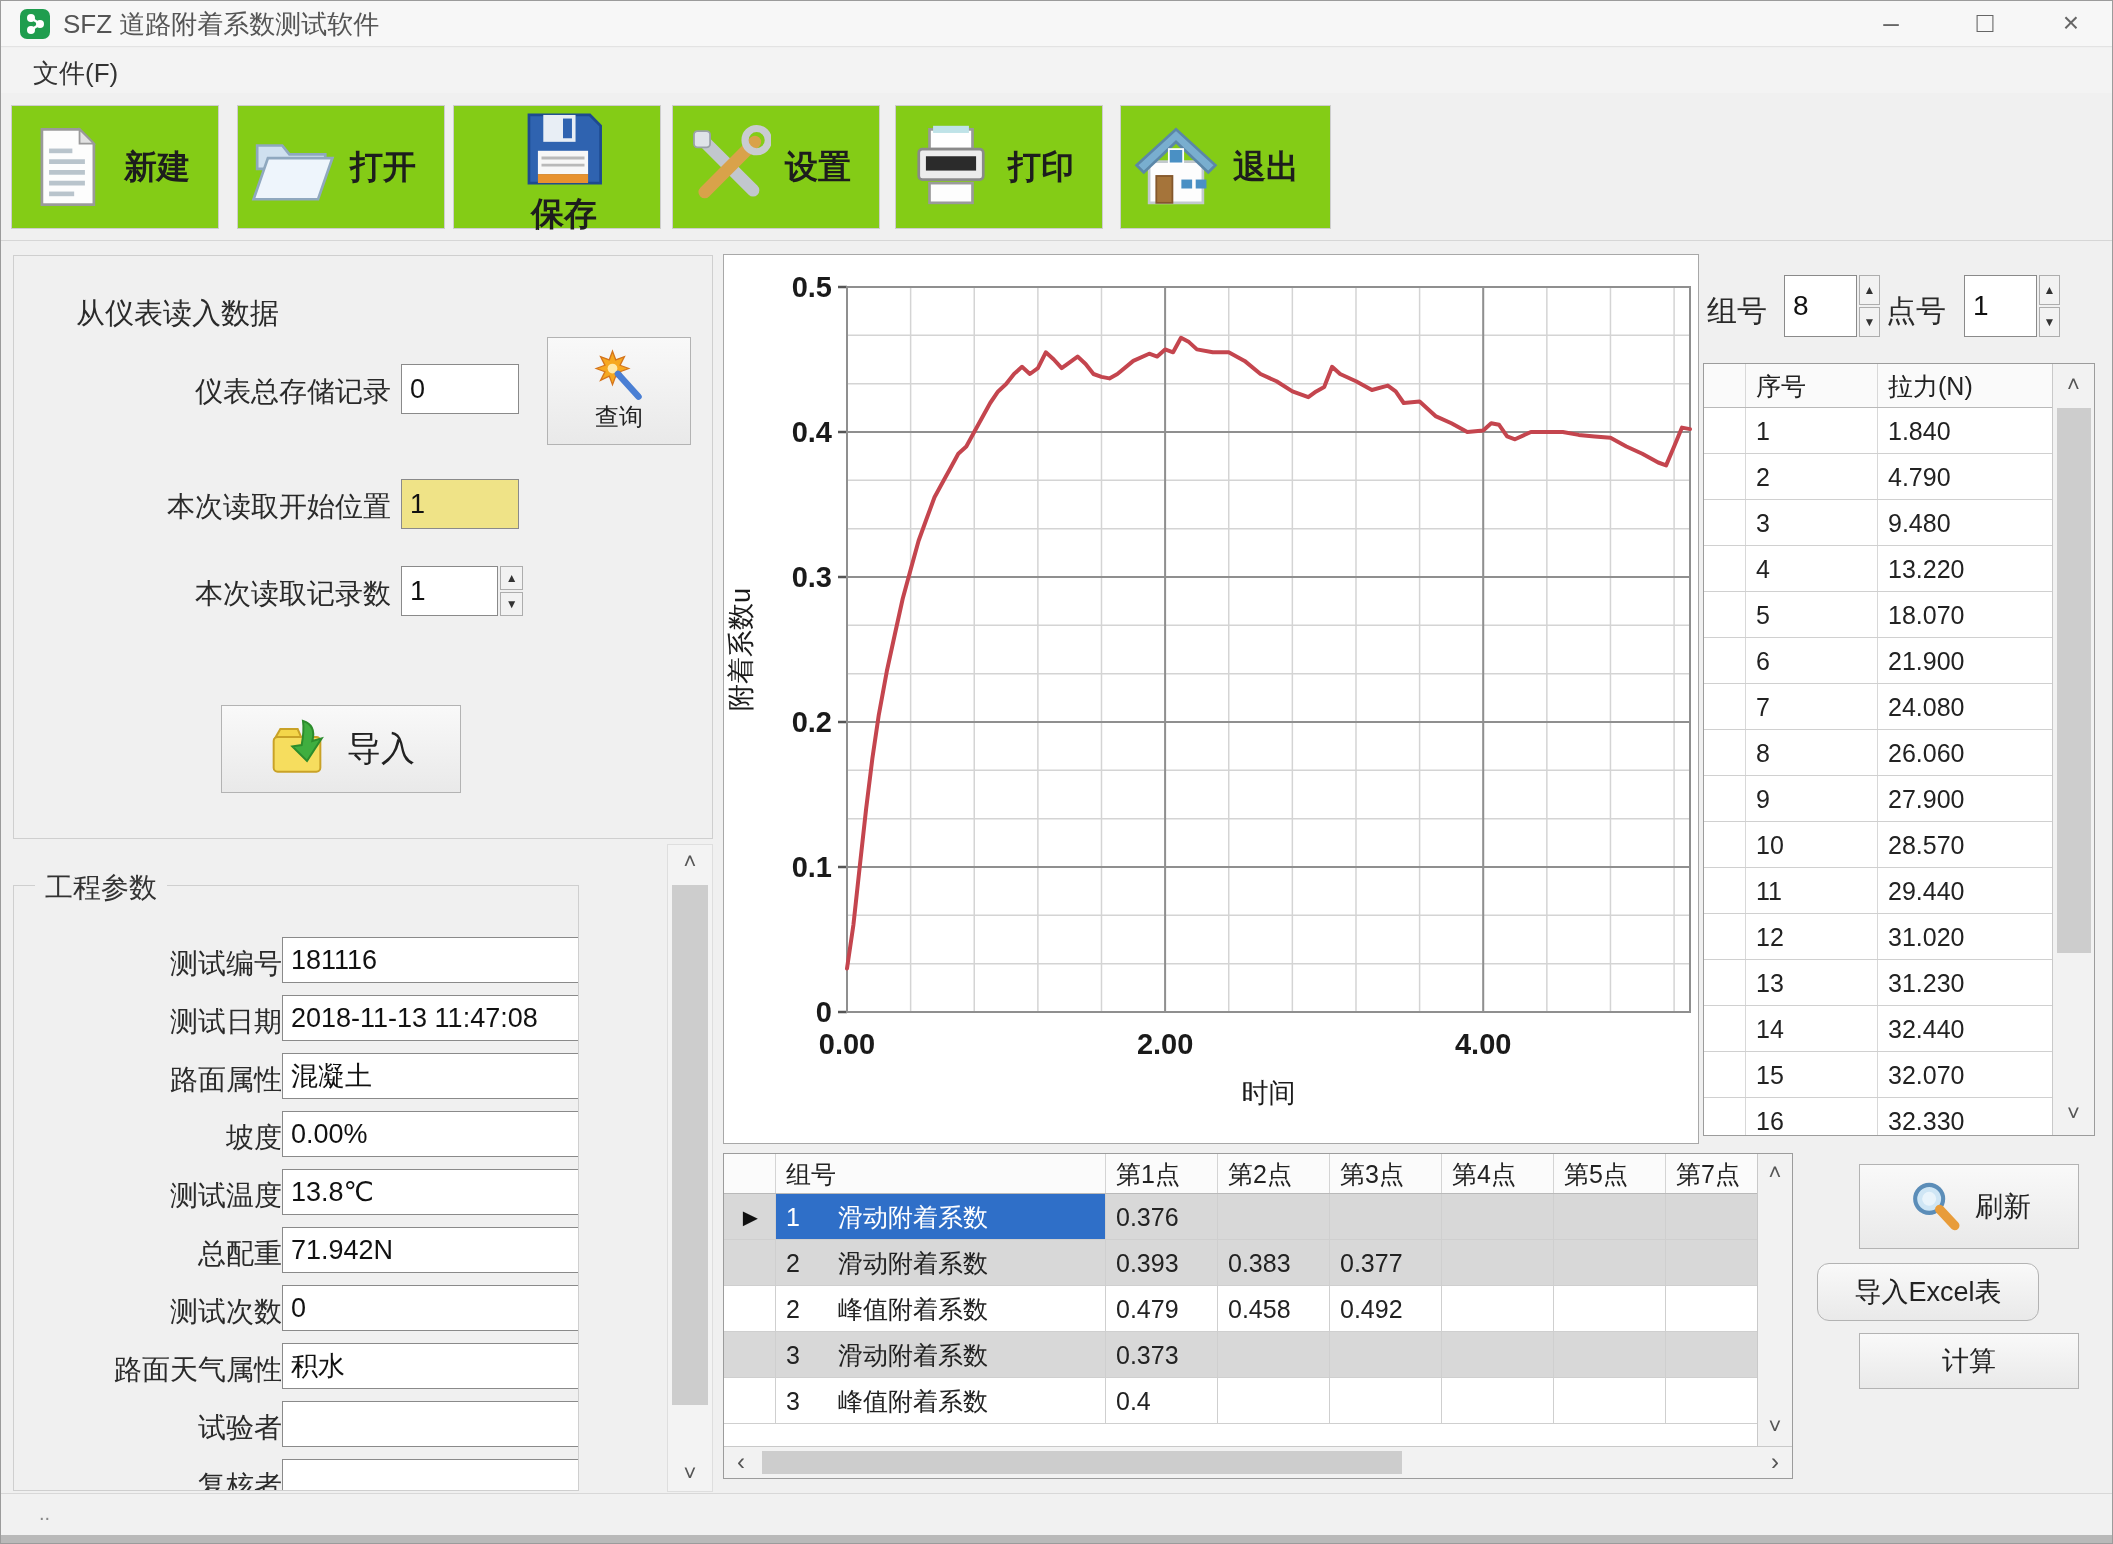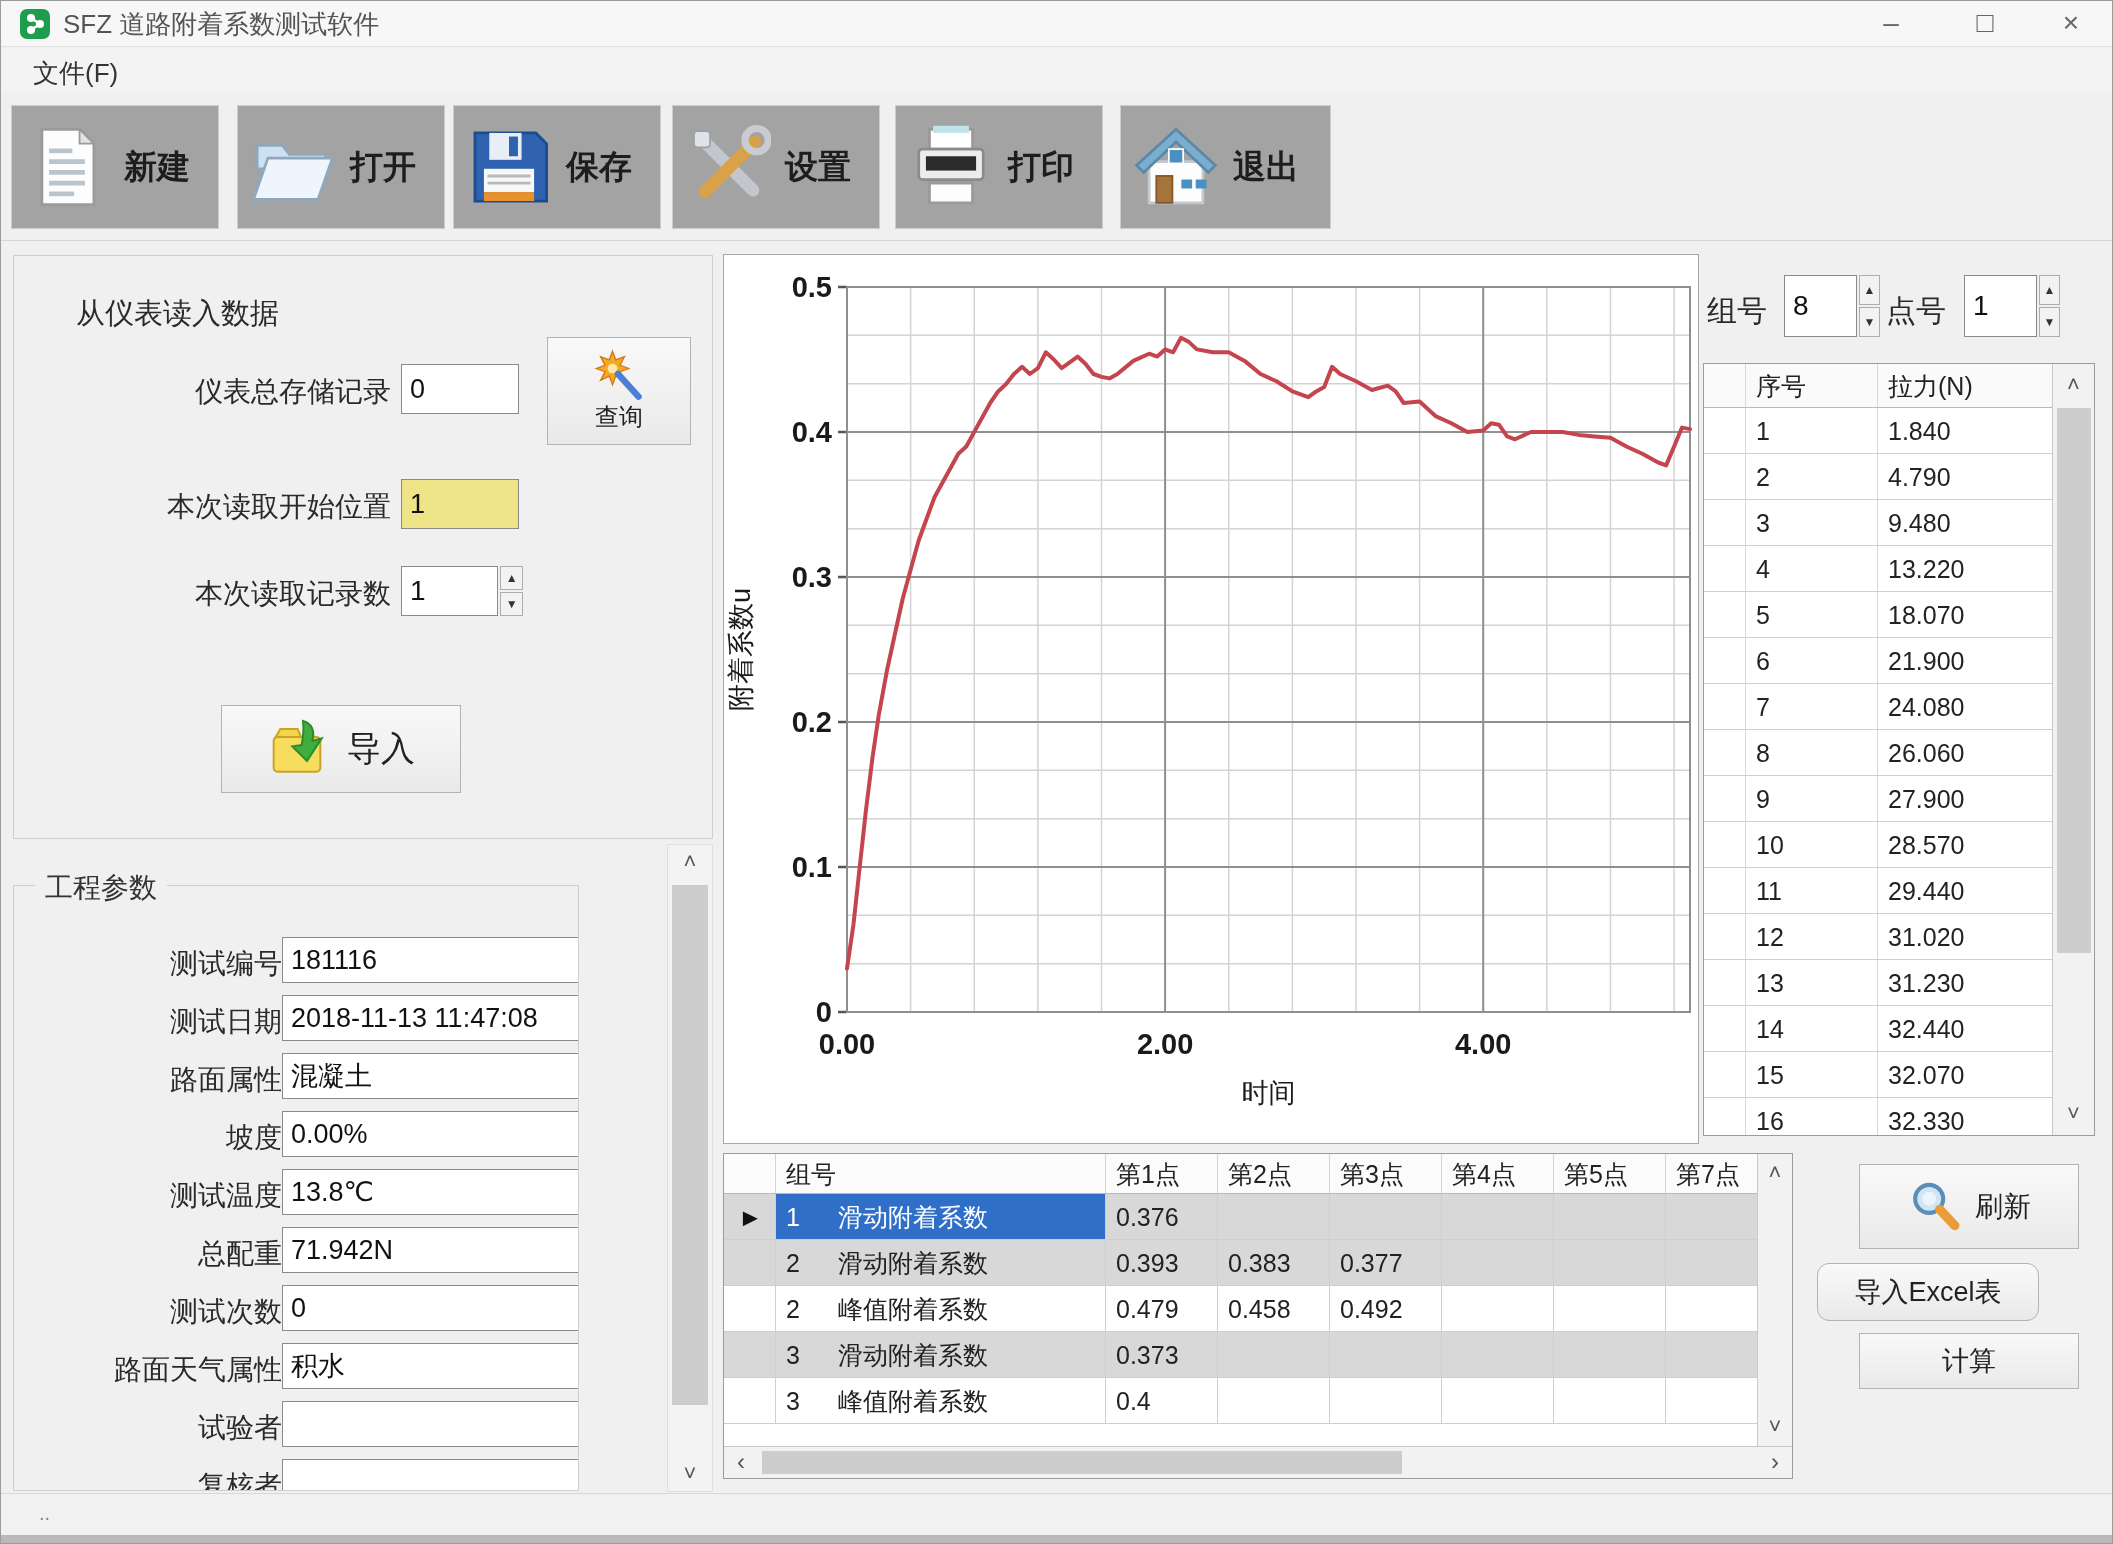--- a/index.html
+++ b/index.html
@@ -13,21 +13,21 @@
   
   .titlebar{position:absolute;left:0;top:0;width:100%;height:46px;background:#f7f7f7;border-bottom:1px solid #e3e3e3;}
   .app-icon{position:absolute;left:18px;top:7px;width:32px;height:32px;}
   .win-title{position:absolute;left:62px;top:0;height:46px;line-height:46px;font-size:26px;color:#555;}
   .winbtn{position:absolute;top:0;width:62px;height:46px;line-height:44px;text-align:center;font-size:28px;color:#666;cursor:default;}
   
   .menubar{position:absolute;left:0;top:47px;width:100%;height:45px;background:#f3f3f3;}
   .menu-item{position:absolute;left:18px;top:6px;padding:2px 14px;font-size:26px;color:#333;}
   
   .toolbar{position:absolute;left:0;top:92px;width:100%;height:148px;background:#f0f0f0;border-bottom:1px solid #d6d6d6;}
-  .tbtn{position:absolute;top:12px;height:124px;width:208px;background:#a3a3a3;border:1px solid #cdcdcd;display:flex;align-items:center;}
+  .tbtn{position:absolute;top:12px;height:124px;width:208px;background:#84cc16;border:1px solid #cdcdcd;display:flex;align-items:center;}
   .tbtn .ticon{width:86px;height:86px;margin-left:12px;flex:0 0 auto;}
   .tbtn .tlabel{font-size:33px;font-weight:600;color:#1d1d1d;margin-left:14px;}
   
   .groupbox{position:absolute;border:1px solid #cfcfcf;background:transparent;}
   .gb-title{position:absolute;font-size:28px;color:#333;background:#f0f0f0;padding:0 10px;}
   .flabel{position:absolute;font-size:28px;color:#2a2a2a;text-align:right;}
   .tb{position:absolute;border:1px solid #8a8a8a;background:#fff;font-family:inherit;font-size:27px;color:#111;padding:0 8px;}
   .tb.yellow{background:#efe387;}
   .spinwrap{position:absolute;display:flex;}
   .spinwrap .tb2{border:1px solid #8a8a8a;background:#fff;font-size:28px;padding:0 8px;width:100%;font-family:inherit;color:#111;}
@@ -112,21 +112,21 @@
     </div>
     <div class="tbtn" style="left:228px;margin-left:8px;">
       <span class="ticon">
         <svg viewBox="0 0 48 48" width="86" height="86">
             <path d="M4 12h14l4 5h20v8H4z" fill="#cfe0ef" stroke="#8fa8bf" stroke-width="1.5"></path>
             <path d="M2 42 L10 19 H46 L38 42 Z" fill="#eef5fc" stroke="#8fa8bf" stroke-width="1.5"></path>
           </svg>
       </span>
       <span class="tlabel">打开</span>
     </div>
-    <div class="tbtn" style="left:452px;">
+    <div class="tbtn" style="left:452px;flex-direction:column;">
       <span class="ticon">
         <svg viewBox="0 0 48 48" width="86" height="86">
             <path d="M5 5h34l6 6v32H5z" fill="#2f63b0" stroke="#1d4a8f" stroke-width="1.5"></path>
             <rect x="13" y="5" width="18" height="15" fill="#e8eef5"></rect>
             <rect x="24" y="7" width="5" height="11" fill="#2f63b0"></rect>
             <rect x="10" y="25" width="28" height="13" fill="#f7f7f7"></rect>
             <g stroke="#b9b9b9" stroke-width="1.6">
               <line x1="12" y1="29" x2="36" y2="29"></line>
               <line x1="12" y1="33" x2="36" y2="33"></line>
             </g>

